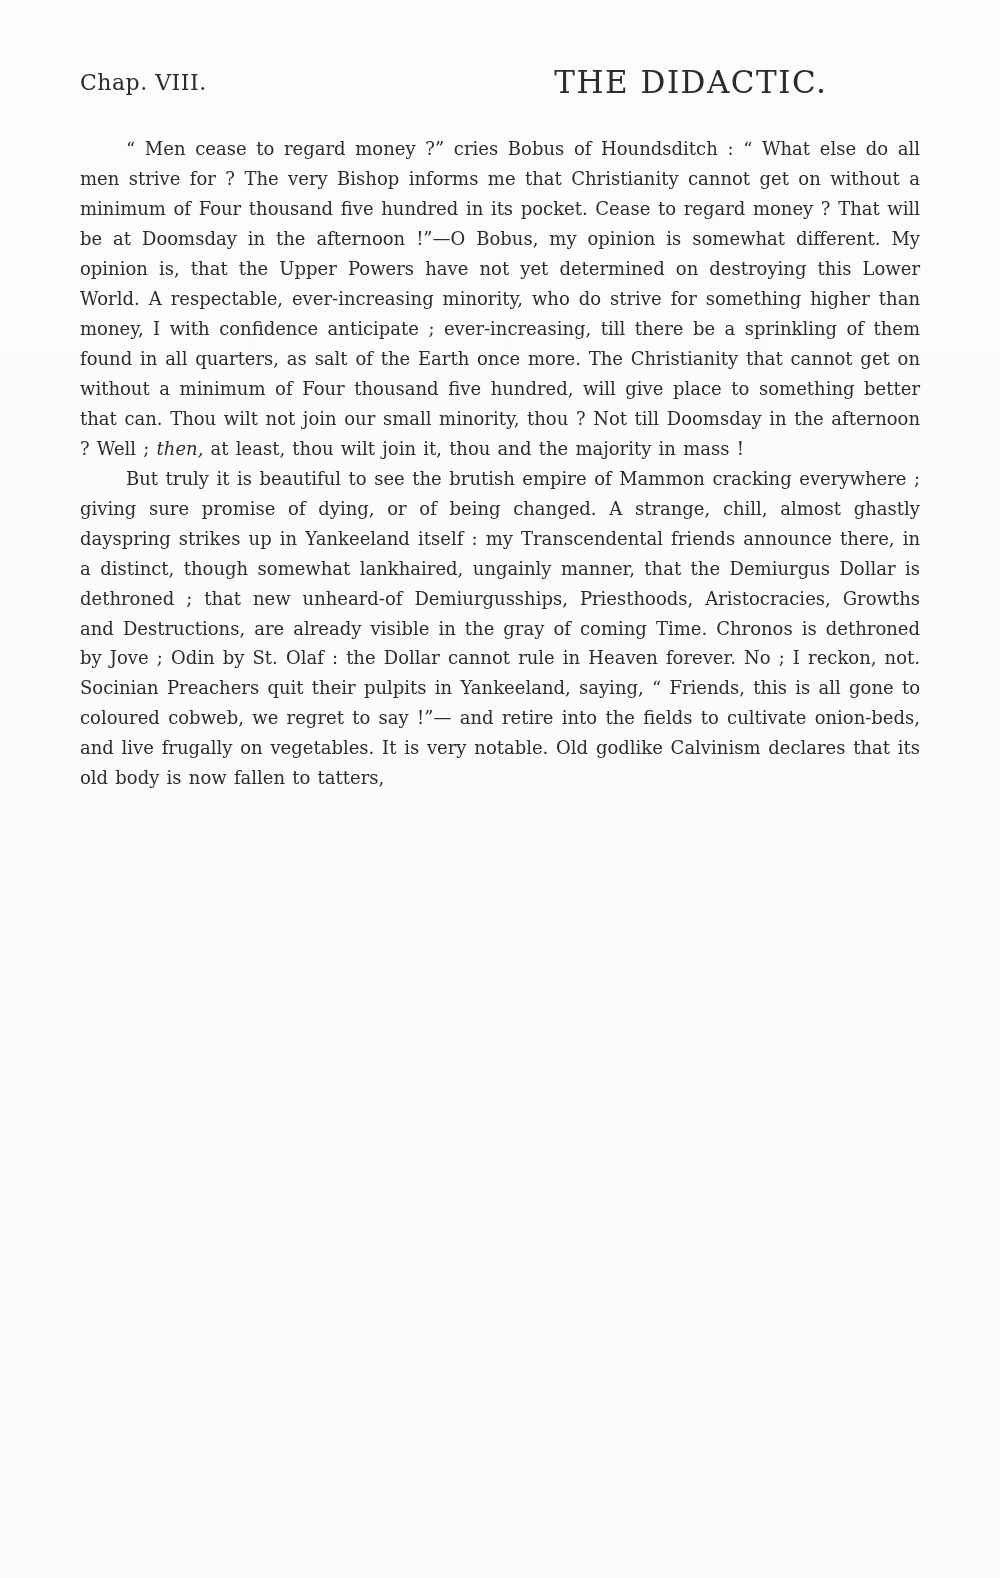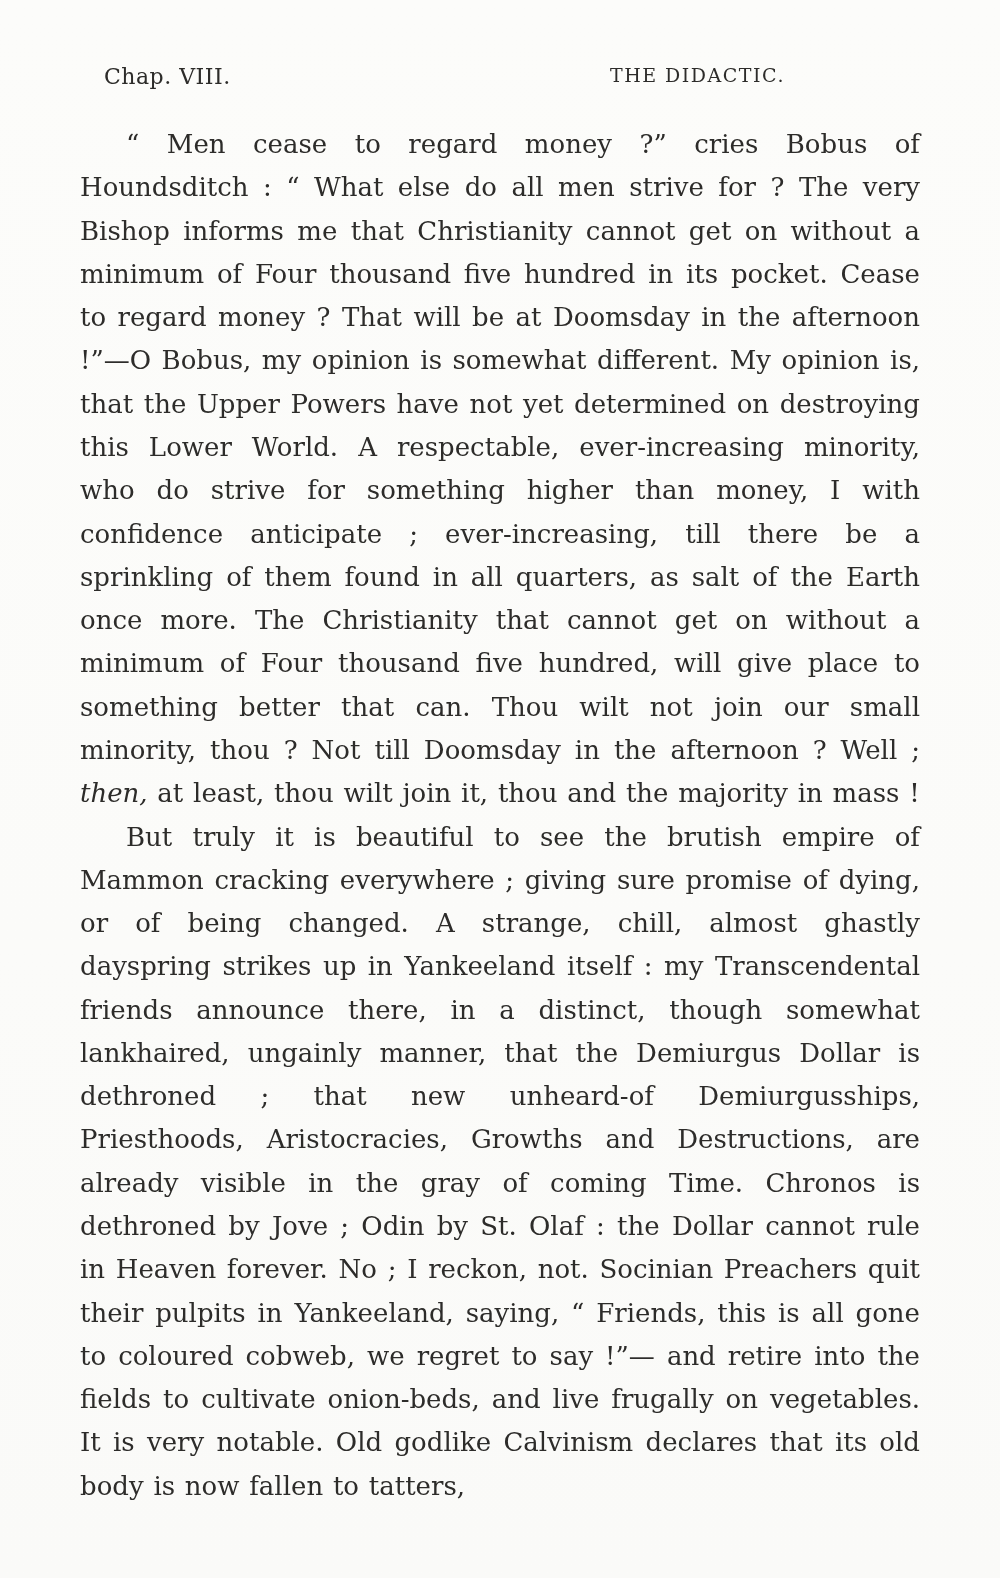--- a/index.html
+++ b/index.html
@@ -16,44 +16,43 @@
   }
   .page {
     box-sizing: border-box;
     width: 1000px;
     height: 1578px;
     padding: 64px 80px 40px 80px;
     background: linear-gradient(180deg, #fcfcfa 0%, #fbfbf9 60%, #fafaf8 100%);
   }
   .running-header {
     display: flex;
-    align-items: flex-start;
+    align-items: center;
     margin-bottom: 34px;
-    margin-left: 24px;
   }
   .running-header .hdr-left {
     flex: 1;
     font-size: 22px;
     text-align: left;
     letter-spacing: 0.5px;
   }
   .running-header .hdr-center {
     flex: 1.2;
-    font-size: 19px;
+    font-size: 31px;
     text-align: center;
     letter-spacing: 1.5px;
     white-space: nowrap;
   }
   .running-header .hdr-right {
     flex: 1;
     font-size: 24px;
     text-align: right;
   }
   .body-text {
-    font-size: 26px;
+    font-size: 18px;
     line-height: 1.665;
     text-align: justify;
     word-spacing: 1.5px;
   }
   .body-text p {
     margin: 0;
     padding: 0;
     text-indent: 46px;
   }
 </style>

